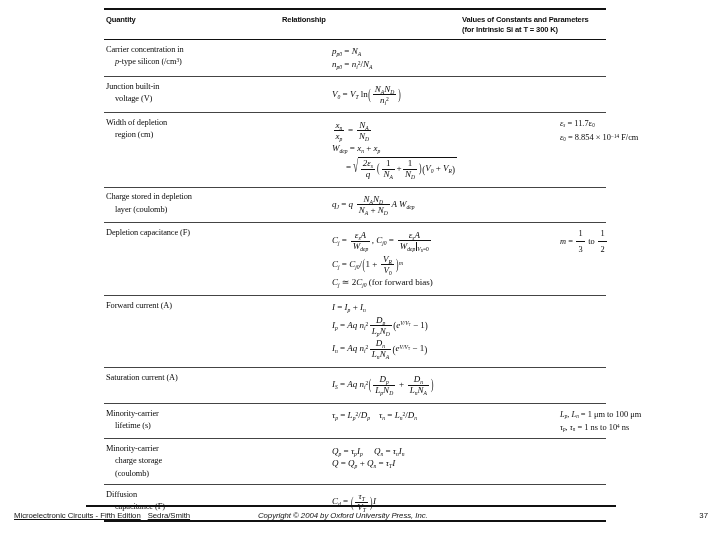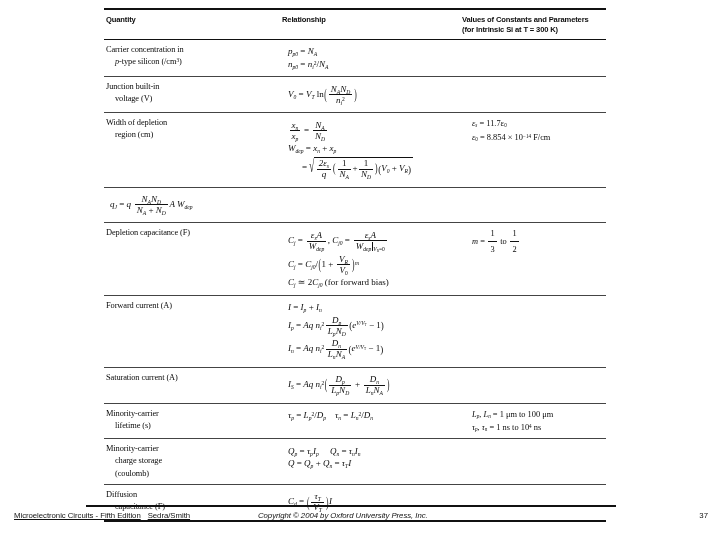--- a/index.html
+++ b/index.html
@@ -20,21 +20,21 @@
   .thead{display:flex;padding:5px 0 4px 0;}
   .th{
     font-family:"Liberation Sans", sans-serif;
     font-weight:bold;font-size:7.6px;line-height:1.32;
     letter-spacing:-0.15px;color:#0d0d0d;
   }
   .c1{width:176px;flex:0 0 176px;padding-left:2px;}
   .c2{width:180px;flex:0 0 180px;}
   .c3{width:146px;flex:0 0 146px;}
 
-  .trow{display:flex;align-items:flex-start;}
+  .trow{display:flex;align-items:flex-start;gap:44px;}
   .cell{padding:4px 0 4px 0;}
   .qty{
     font-size:8.4px;line-height:1.45;padding-left:2px;
     letter-spacing:-0.1px;
   }
   .qty .ind{display:block;padding-left:9px;}
   .rel{font-size:9px;line-height:1.0;padding-left:6px;}
   .val{font-size:8.4px;line-height:1.6;padding-left:4px;}
 
   
@@ -132,20 +132,24 @@
         <span class="eq m" style="padding-left:14px;"><span class="mr">=</span> <span class="rad"><span class="sign">√</span><span class="body"><span class="frac"><span class="num">2ε<sub>s</sub></span><span class="den">q</span></span><span class="paren2">(</span><span class="frac"><span class="num mr">1</span><span class="den">N<sub>A</sub></span></span><span class="mr">+</span><span class="frac"><span class="num mr">1</span><span class="den">N<sub>D</sub></span></span><span class="paren2">)</span><span class="bigp">(</span>V<sub>0</sub> <span class="mr">+</span> V<sub>R</sub><span class="bigp">)</span></span></span></span>
       </div>
       <div class="c3 cell val">
         <div><span class="m">ε<sub>s</sub> <span class="mr">= 11.7ε<sub class="mr">0</sub></span></span></div>
         <div><span class="m">ε<sub class="mr">0</sub> <span class="mr">= 8.854 × 10<sup>−14</sup> F/cm</span></span></div>
       </div>
     </div>
     <div class="rule-row"></div>
 
     <div class="trow">
+      <div class="c1 cell qty">
+        <span>Charge stored in depletion</span>
+        <span class="ind">layer (coulomb)</span>
+      </div>
       <div class="c2 cell rel">
         <span class="eq m">q<sub>J</sub> <span class="mr">=</span> q <span class="frac"><span class="num">N<sub>A</sub>N<sub>D</sub></span><span class="den">N<sub>A</sub> <span class="mr">+</span> N<sub>D</sub></span></span>A W<sub>dep</sub></span>
       </div>
       <div class="c3 cell val"></div>
     </div>
     <div class="rule-row"></div>
 
     <div class="trow">
       <div class="c1 cell qty">
         <span>Depletion capacitance (F)</span>

